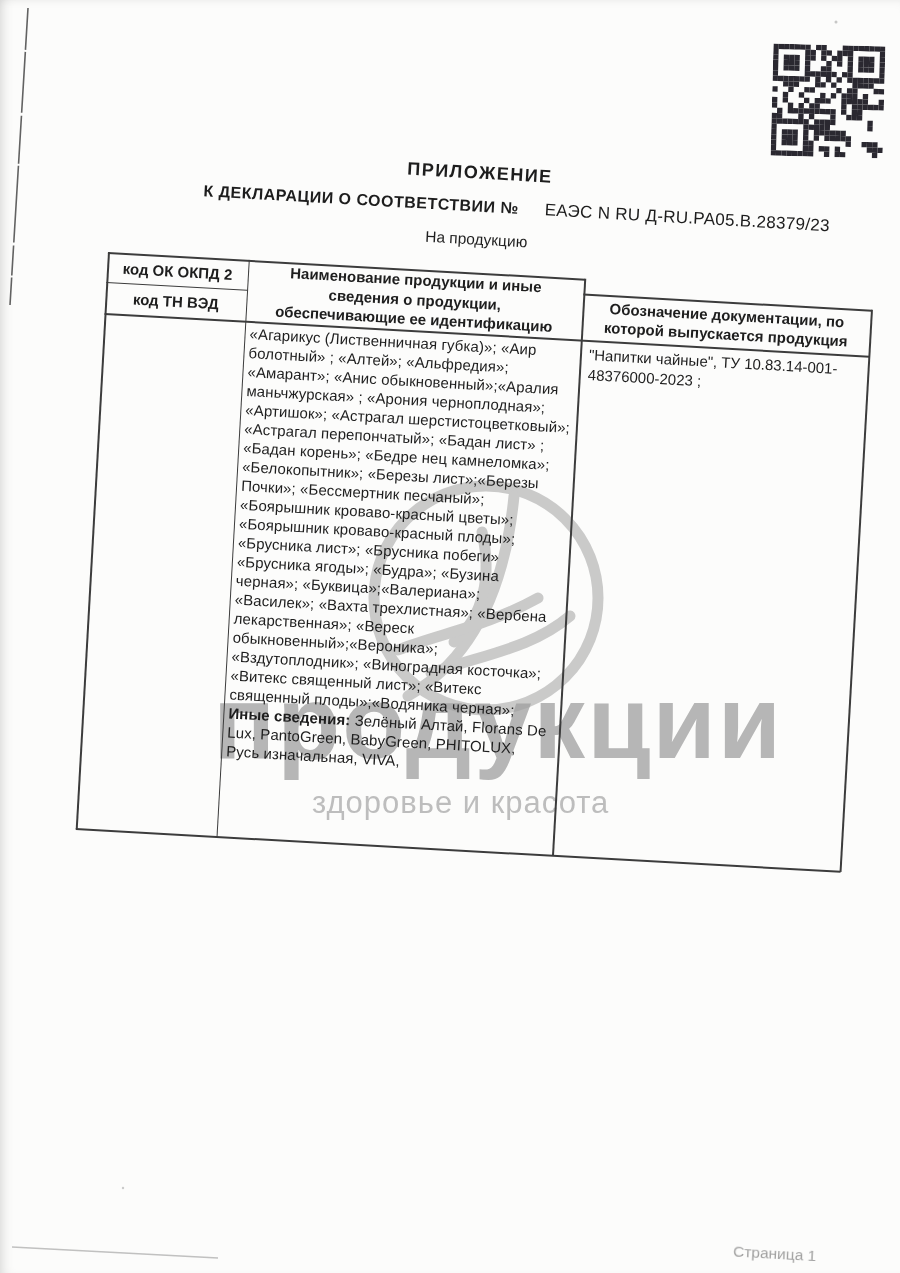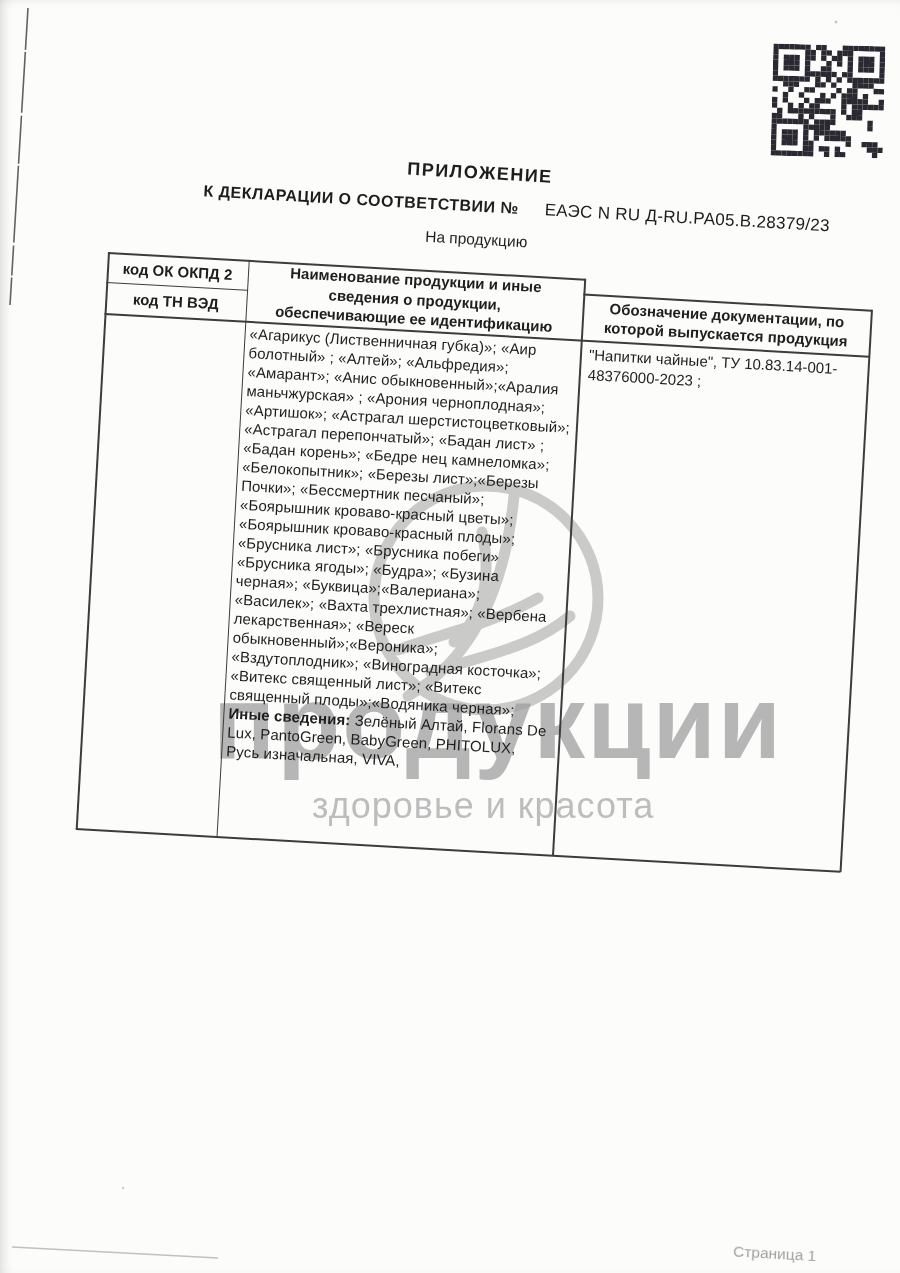--- a/index.html
+++ b/index.html
@@ -15,21 +15,21 @@
   
   .watermark{position:absolute;inset:0;z-index:1;pointer-events:none;}
   .wm-emblem{position:absolute;left:336px;top:458px;opacity:.55;}
   .wm-brand{
     position:absolute;left:213px;top:664px;
     font-size:103px;font-weight:bold;letter-spacing:2px;
     color:#9f9f9f;opacity:.75;white-space:nowrap;
   }
   .wm-tagline{
     position:absolute;left:312px;top:785px;
-    font-size:36px;color:#b7b7b7;opacity:.9;letter-spacing:1px;white-space:nowrap;
+    font-size:31px;color:#b7b7b7;opacity:.9;letter-spacing:1px;white-space:nowrap;
   }
   
   .scan{
     position:absolute;inset:0;z-index:2;
     transform:rotate(3.2deg);
     transform-origin:108px 252px;
   }
   .title1{
     position:absolute;left:175px;top:142px;width:600px;
     text-align:center;font-size:18px;font-weight:bold;letter-spacing:1.5px;color:#1d1d1d;

